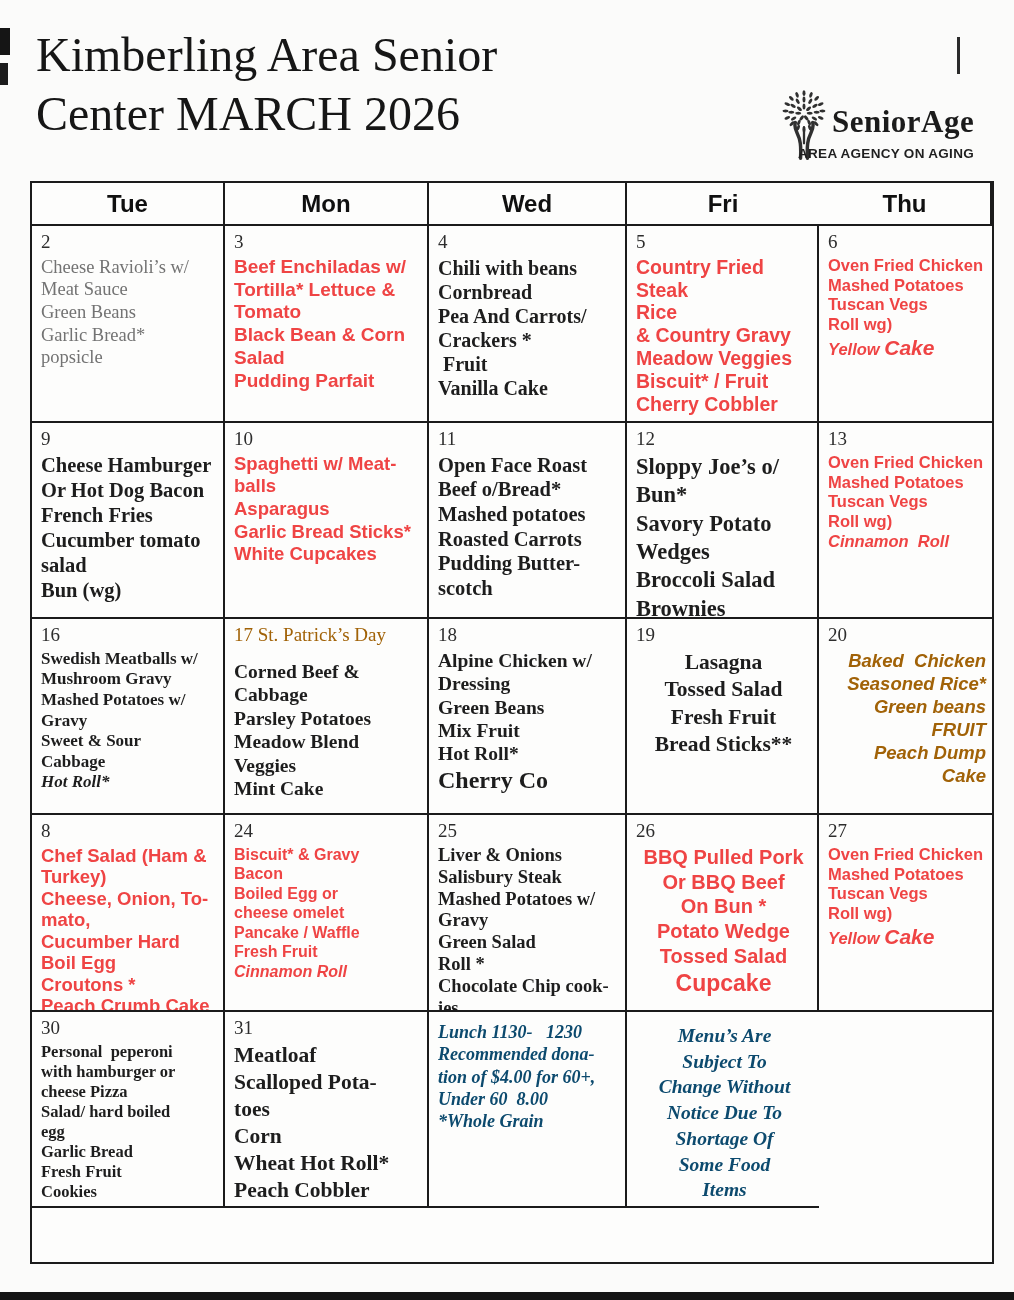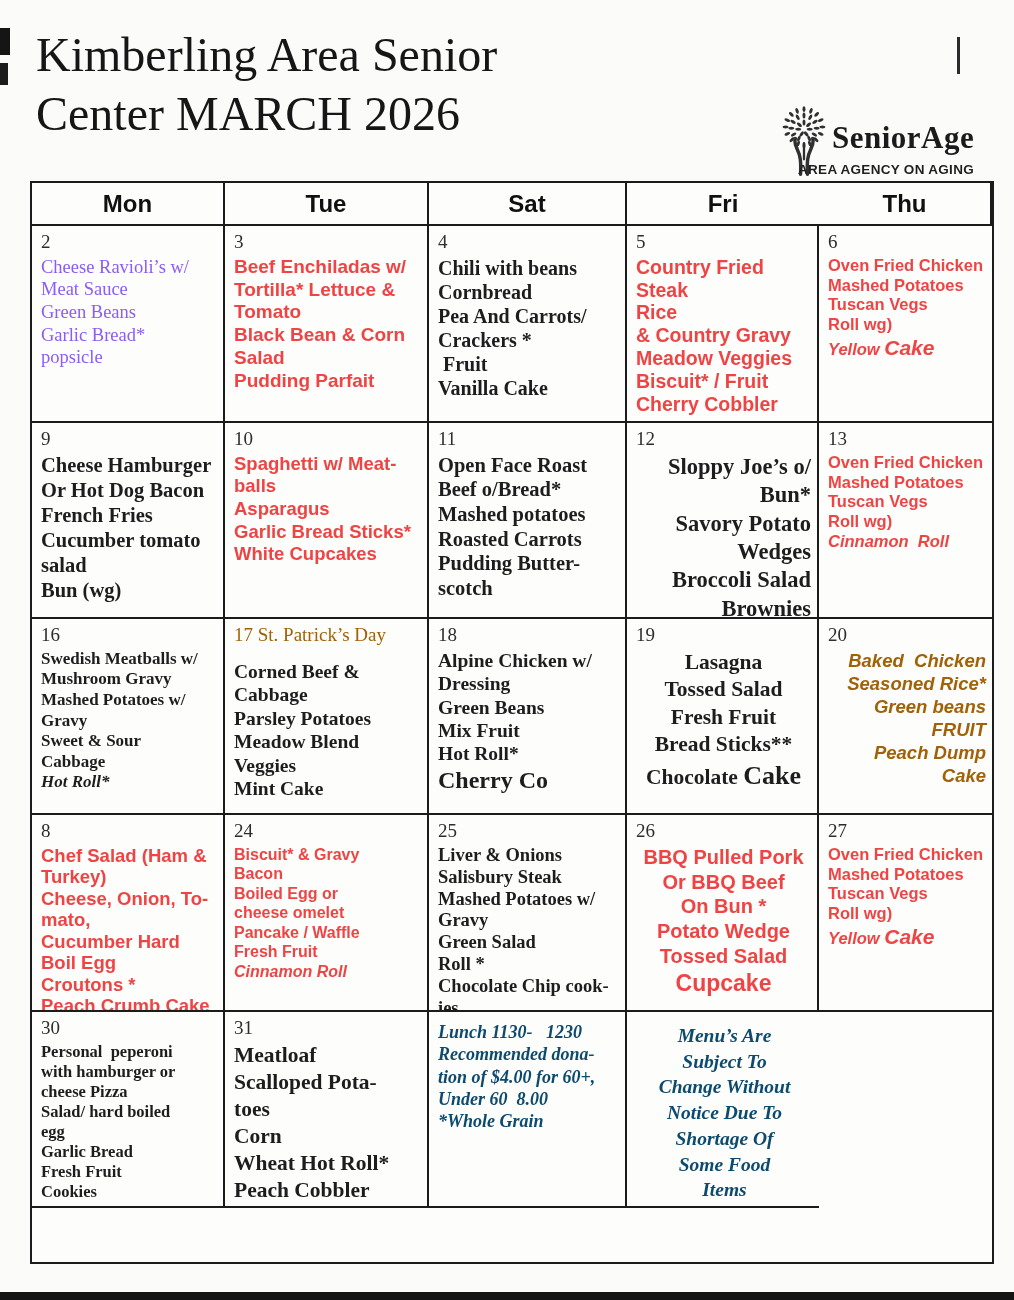--- a/index.html
+++ b/index.html
@@ -1,21 +1,21 @@
 <!DOCTYPE html>
 <html><head>
 <meta charset="utf-8">
 <style>
   html,body{margin:0;padding:0;background:#e9e9e9;}
   .page{position:relative;width:1014px;height:1300px;margin:0 auto;background:#fbfbfa;
         font-family:"Liberation Serif",serif;overflow:hidden;text-decoration:underline;}
 
   
   .title{position:absolute;left:36px;top:26px;font-size:48px;line-height:1.22;color:#161616;}
-  .logo{position:absolute;left:775px;top:112px;width:228px;height:86px;}
+  .logo{position:absolute;left:775px;top:96px;width:228px;height:86px;}
   .logo-name{position:absolute;left:57px;top:8px;font-weight:bold;font-size:31px;color:#1b1b1b;
              font-family:"Liberation Serif",serif;letter-spacing:.5px;}
   .logo-tag{position:absolute;left:23px;top:50px;font-family:"Liberation Sans",sans-serif;
             font-weight:bold;font-size:13.5px;color:#1f1f1f;letter-spacing:.3px;}
   .tree-sm{position:absolute;left:0;top:-8px;width:58px;height:72px;color:#303030;}
   .tree-lg{width:84px;height:102px;color:#8f8f8f;margin-top:10px;}
 
   
   .mark1{position:absolute;left:0;top:28px;width:10px;height:27px;background:#151515;}
   .mark2{position:absolute;left:0;top:63px;width:8px;height:22px;background:#1c1c1c;}
@@ -34,39 +34,39 @@
         padding:5px 6px 0 9px;overflow:hidden;}
   .c5{border-right:none;}
   .empty{grid-column:1/-1;border-bottom:none;border-right:none;}
 
   .dnum{font-family:"Liberation Serif",serif;font-size:19px;font-weight:normal;
         color:#2d2d2d;line-height:1.15;margin-bottom:3px;text-align:left;}
   .ln{margin:0;}
   .ln,.menu span{white-space:pre-wrap;}
 
   
-  .f-sr{font-family:"Liberation Serif",serif;color:#8b5cf6;}
+  .f-sr{font-family:"Liberation Serif",serif;color:#737373;}
   .f-sb{font-family:"Liberation Serif",serif;font-weight:bold;color:#1d1d1d;}
   .f-sbi{font-family:"Liberation Serif",serif;font-weight:bold;font-style:italic;color:#0c4a6e;}
   .f-ss{font-family:"Liberation Sans",sans-serif;font-weight:bold;color:#ef4444;}
   .f-si{font-family:"Liberation Sans",sans-serif;font-weight:bold;font-style:italic;color:#a16207;text-align:right;}
   .ctr{text-align:center;}
   .it{font-style:italic;}
 
   
   .m-d2{font-size:18.5px;line-height:1.22;}
   .m-d3{font-size:19px;line-height:1.2;}
   .m-d4{font-size:20px;line-height:1.2;}
   .m-d5{font-size:19.5px;line-height:1.17;}
   .m-fri{font-size:16.5px;line-height:1.2;}
   .cake-sm{font-size:21px;}
   .m-d9{font-size:20.5px;line-height:1.22;}
   .m-d10{font-size:18.5px;line-height:1.22;}
   .m-d11{font-size:20.5px;line-height:1.2;}
-  .m-d12{font-size:22.5px;line-height:1.26;text-align:right;}
+  .m-d12{font-size:22.5px;line-height:1.26;}
   .m-d16{font-size:17px;line-height:1.21;}
   .d17head{font-size:19px;color:#a16207;margin-bottom:14px;}
   .m-d17{font-size:19.5px;line-height:1.2;}
   .m-d18{font-size:19.5px;line-height:1.2;}
   .big-cherry{font-size:24px;line-height:1.2;}
   .m-d19{font-size:21.5px;line-height:1.28;}
   .cake-lg{font-size:26px;}
   .m-d20{font-size:18.5px;line-height:1.25;}
   .m-d23{font-size:18.5px;line-height:1.16;}
   .m-d24{font-size:16px;line-height:1.22;}
@@ -145,23 +145,23 @@
   <div class="logo">
     <svg class="tree-sm" viewBox="0 0 100 125">
         <use href="#treeShape"></use>
       </svg>
     <div class="logo-name">SeniorAge</div>
     <div class="logo-tag">AREA AGENCY ON AGING</div>
   </div>
 
   <div class="cal">
 
+    <div class="hcell">Tue</div>
     <div class="hcell">Mon</div>
-    <div class="hcell">Tue</div>
-    <div class="hcell">Sat</div>
+    <div class="hcell">Wed</div>
     <div class="hcell c5">Fri</div>
     <div class="hcell">Thu</div>
 
     <div class="cell">
       <div class="dnum">2</div>
       <div class="menu f-sr m-d2">
         <div class="ln">Cheese Ravioli’s w/</div>
         <div class="ln">Meat Sauce</div>
         <div class="ln">Green Beans</div>
         <div class="ln">Garlic Bread*</div>
@@ -301,21 +301,20 @@
         <div class="ln big-cherry">Cherry Co</div>
       </div>
     </div>
     <div class="cell">
       <div class="dnum">19</div>
       <div class="menu f-sb m-d19 ctr">
         <div class="ln">Lasagna</div>
         <div class="ln">Tossed Salad</div>
         <div class="ln">Fresh Fruit</div>
         <div class="ln">Bread Sticks**</div>
-        <div class="ln"><span>Chocolate </span><span class="cake-lg">Cake</span></div>
       </div>
     </div>
     <div class="cell c5">
       <div class="dnum">20</div>
       <div class="menu f-si m-d20">
         <div class="ln">Baked  Chicken</div>
         <div class="ln">Seasoned Rice*</div>
         <div class="ln">Green beans</div>
         <div class="ln">FRUIT</div>
         <div class="ln">Peach Dump</div>

